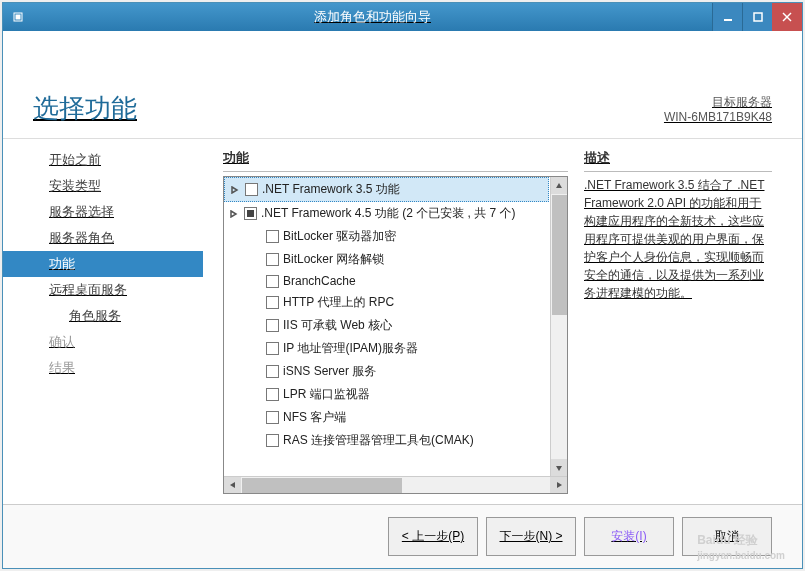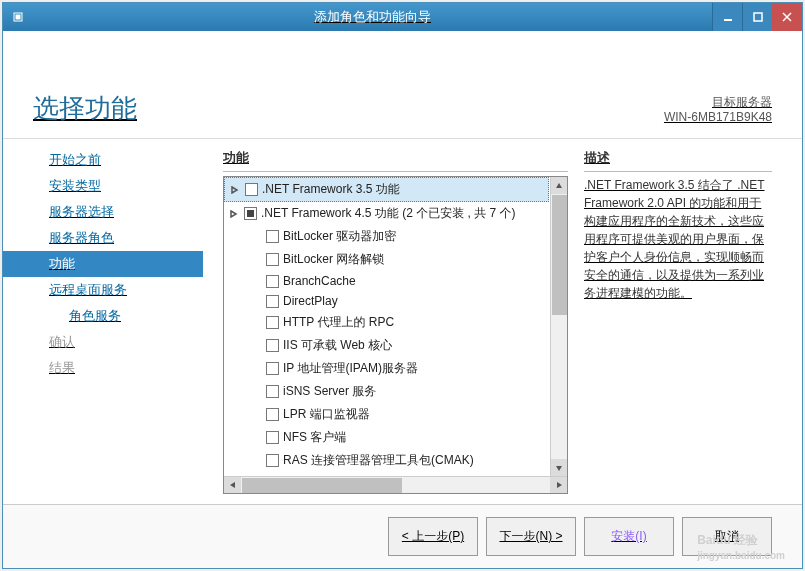--- a/index.html
+++ b/index.html
@@ -11,21 +11,21 @@
   .titlebar .title { flex: 1; text-align: center; font-size: 13px; }
   .titlebar .btn { width: 30px; height: 100%; display: flex; align-items: center; justify-content: center; color: #fff; cursor: default; }
   .btn-min, .btn-max { background: #3b88bf; border-left: 1px solid #2a6a95;}
   .btn-close { background: #c75050; }
   .btn svg, .titlebar .icon-slot svg { width: 10px; height: 10px; fill: #fff; stroke:#fff; }
   .header { padding: 20px 30px 12px; border-bottom: 1px solid #ddd; display:flex; justify-content: space-between; align-items: flex-end;}
   .header-title { font-size: 26px; font-weight: 300; color: #1f6b99; margin-top: 40px; }
   .header-right { text-align: right; color: #555; font-size: 11px; line-height: 1.3; }
   .body { flex:1; display: flex; overflow: hidden; }
   .sidebar { width: 200px; padding-top: 8px; }
-  .side-item { padding: 4px 0 4px 46px; color: #0369a1; cursor: default; font-size: 13px;}
+  .side-item { padding: 4px 0 4px 46px; color: #404040; cursor: default; font-size: 13px;}
   .side-item.selected { background: #3388c4; color: #fff; }
   .side-sub { padding-left: 66px; }
   .side-item.disabled { color: #999; }
   .main { flex:1; padding: 10px 30px 10px 20px; overflow: hidden; display:flex; flex-direction: column;}
   .instruction { color: #333; margin-bottom: 14px; }
   .panels { flex:1; display:flex; gap: 16px; overflow:hidden;}
   .panel { display:flex; flex-direction: column; overflow:hidden;}
   .panel-left { flex:1; min-width: 0;}
   .panel-right { width: 188px; flex-shrink:0;}
   .panel-title { font-weight: bold; font-size: 13px; color: #333; border-bottom: 1px solid #bbb; padding-bottom:4px; margin-bottom:4px;}
@@ -148,26 +148,20 @@
                     <div class="tree-item">
                       <span class="expander"></span>
                       <span class="indent"></span>
                       <span class="cb"></span>
                       <span class="tree-label">BranchCache</span>
                     </div>
                     <div class="tree-item">
                       <span class="expander"></span>
                       <span class="indent"></span>
                       <span class="cb"></span>
-                      <span class="tree-label">DirectPlay</span>
-                    </div>
-                    <div class="tree-item">
-                      <span class="expander"></span>
-                      <span class="indent"></span>
-                      <span class="cb"></span>
                       <span class="tree-label">HTTP 代理上的 RPC</span>
                     </div>
                     <div class="tree-item">
                       <span class="expander"></span>
                       <span class="indent"></span>
                       <span class="cb"></span>
                       <span class="tree-label">IIS 可承载 Web 核心</span>
                     </div>
                     <div class="tree-item">
                       <span class="expander"></span>

